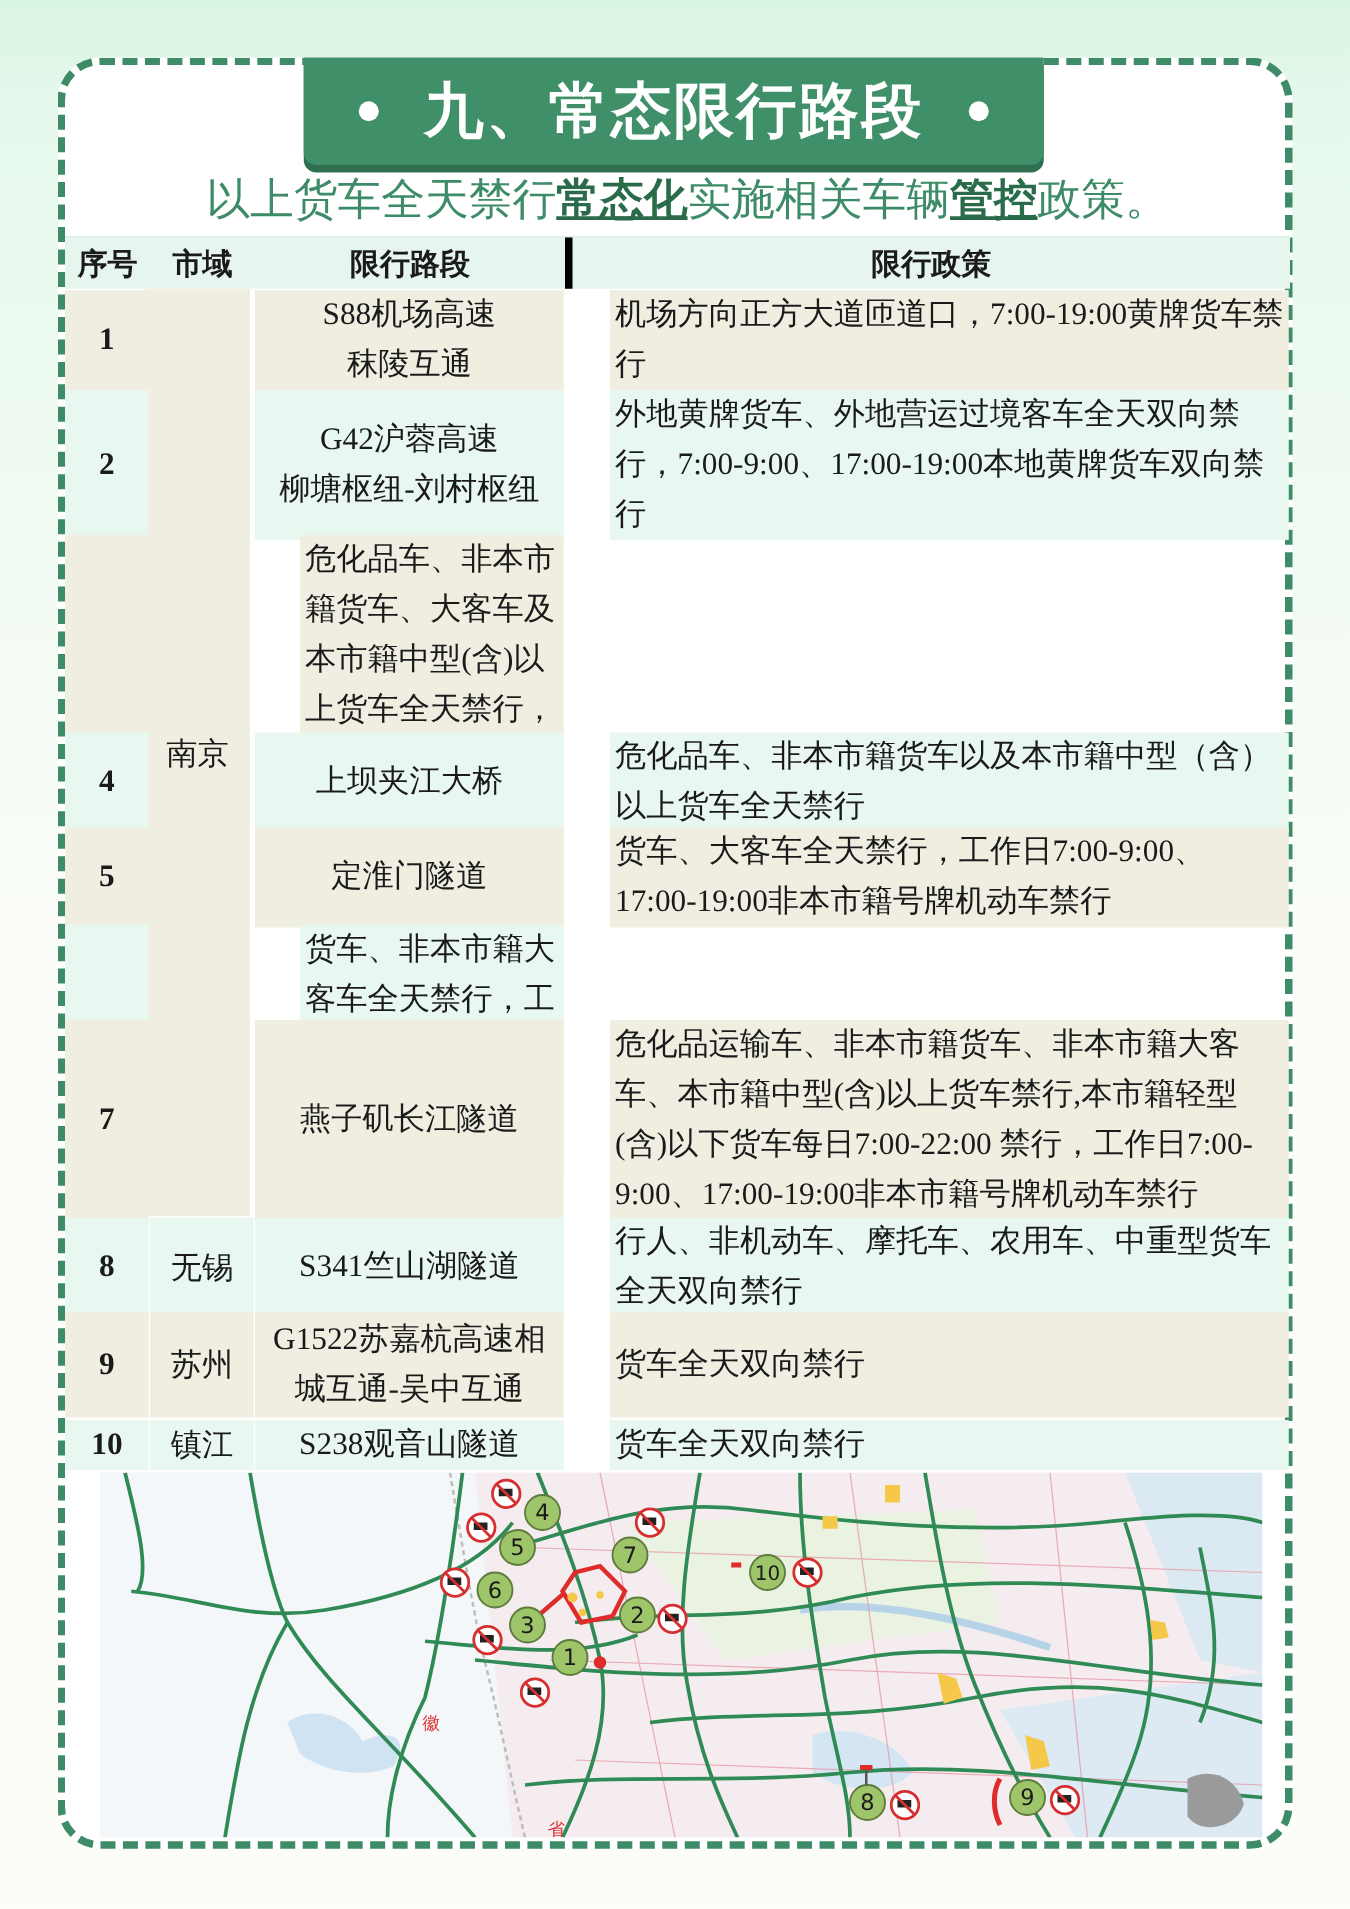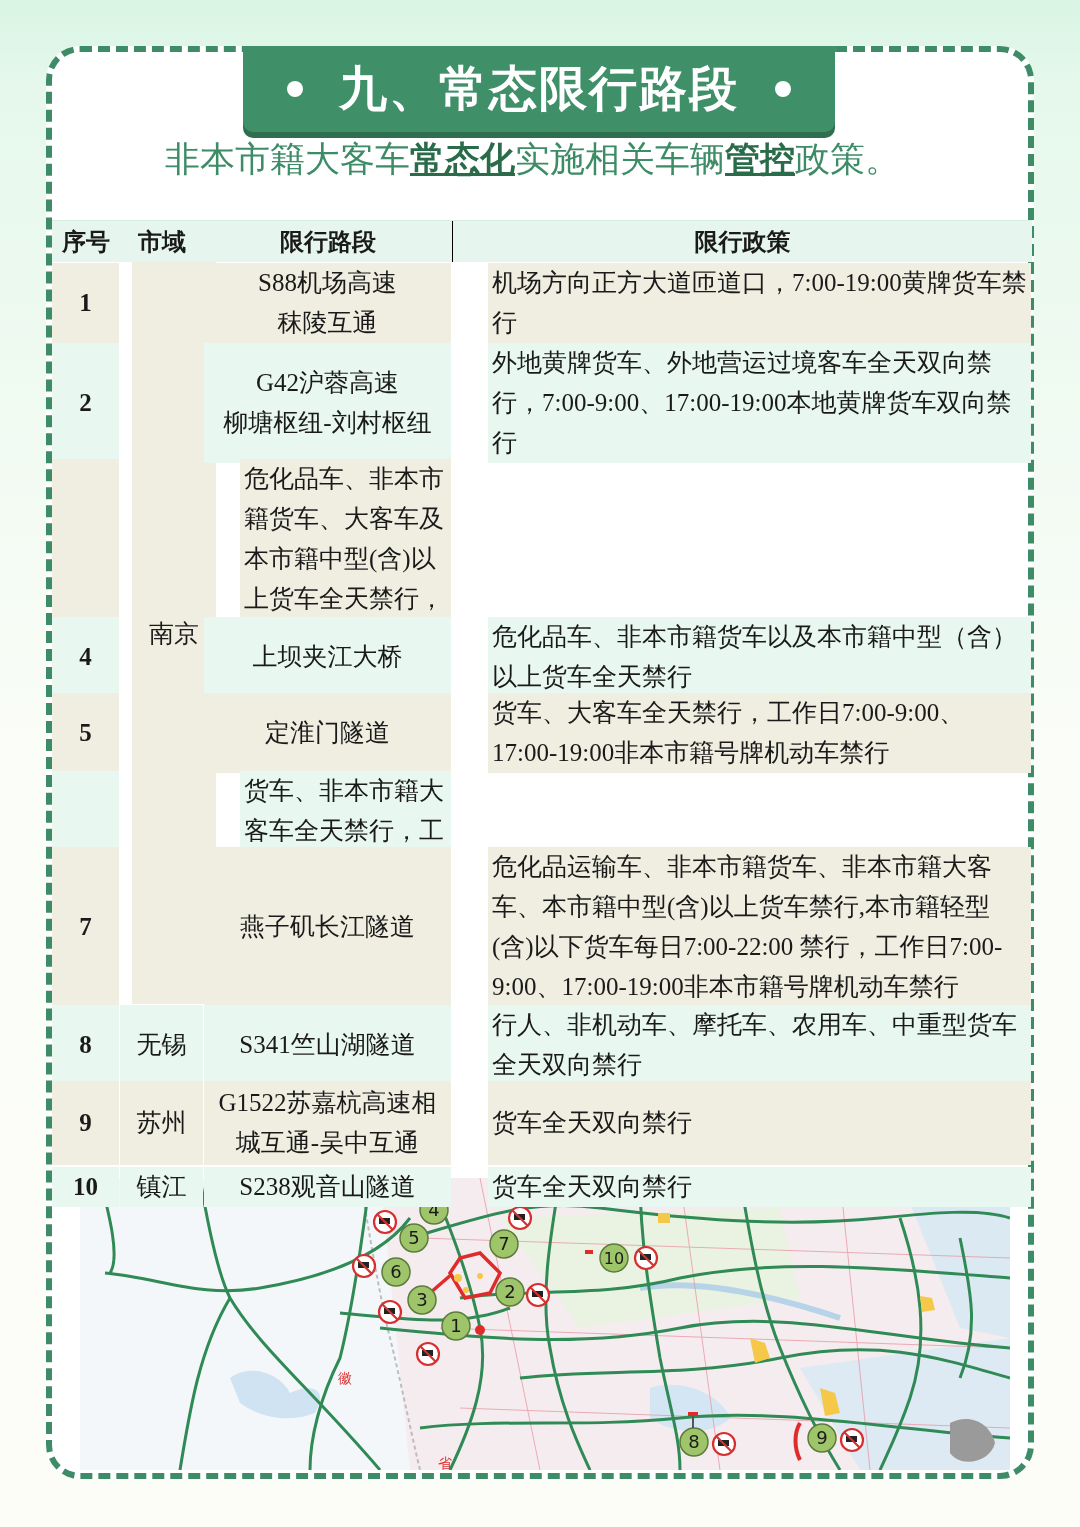--- a/index.html
+++ b/index.html
@@ -32,44 +32,43 @@
   .subtitle b { font-weight: bold; color: #2a6b4a; text-decoration: underline; }
 
   .table {
     position: absolute; left: 52px; top: 189px; width: 980px;
     z-index: 2;
   }
   .thead {
     display: grid; grid-template-columns: 68px 84px 248px 580px;
     height: 42px; background: #e6f6ee; align-items: center;
     border-top: 1px solid #d6eee1;
-    margin-top: 31px;
   }
   .th { text-align: center; font-weight: bold; font-size: 24px; color: #1a1a1a; }
-  .th.policy { border-left: 1px solid #000000; height: 100%; display:flex; align-items:center; justify-content:center; }
+  .th.policy { border-left: 6px solid #000000; height: 100%; display:flex; align-items:center; justify-content:center; }
 
   .tbody { position: relative; }
   .row { display: grid; grid-template-columns: 68px 84px 248px 580px; position: relative; }
   .row.beige .cell { background: #efeee1; }
   .row.mint .cell { background: #e8f7ef; }
   .cell {
     display: flex; align-items: center; justify-content: center;
     color: #1a1a1a; font-size: 25px; line-height: 40px; text-align: center;
     margin: 1px 1px 1px 0;
   }
   .cell.num { font-family: "Liberation Serif", serif; font-weight: bold; font-size: 25px; }
   .cell.city { background: transparent !important; }
   .cell.road { padding: 0 4px; font-family: "Liberation Serif", "DejaVu Sans", serif; }
   .cell.policy {
     justify-content: flex-start; text-align: left; padding: 0 4px 0 4px;
     font-family: "Liberation Serif", "DejaVu Sans", serif;
     margin-left: 36px;
   }
   .city-merged {
-    position: absolute; left: 80px; top: 0; width: 84px;
+    position: absolute; left: 64px; top: 0; width: 84px;
     background: #efeee1;
     display: flex; align-items: center; justify-content: center;
     font-size: 25px; color: #1a1a1a;
   }
 
   .map {
     position: absolute; left: 80px; top: 1178px; width: 930px; height: 292px;
     background: #f3f7fa; overflow: hidden; z-index: 1;
     border-radius: 2px;
   }
@@ -81,21 +80,21 @@
 
 <div class="card"></div>
 
 <div class="title-tab">
   <span class="title-dot"></span>
   <span class="title-text">九、常态限行路段</span>
   <span class="title-dot"></span>
 </div>
 
 <div class="subtitle">
-  <span>非本市籍大客车</span><b>常态化</b><span>实施相关车辆</span><b>管控</b><span>政策。</span>
+  <span>以上货车全天禁行</span><b>常态化</b><span>实施相关车辆</span><b>管控</b><span>政策。</span>
 </div>
 
 <div class="table">
   <div class="thead">
     <div class="th">序号</div>
     <div class="th">市域</div>
     <div class="th">限行路段</div>
     <div class="th policy">限行政策</div>
   </div>
 

